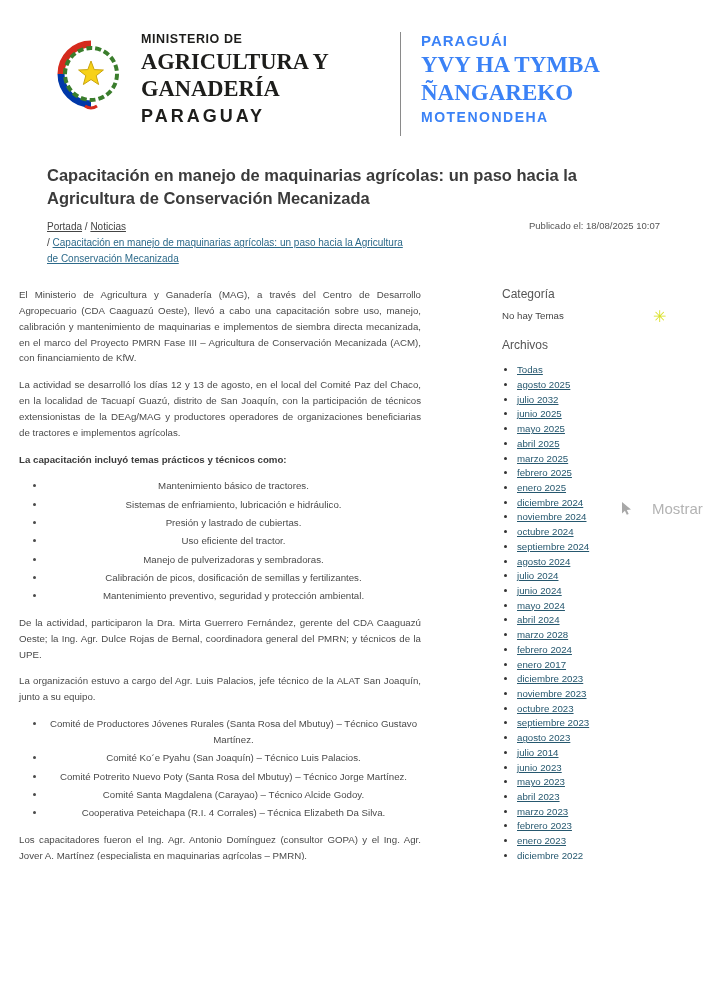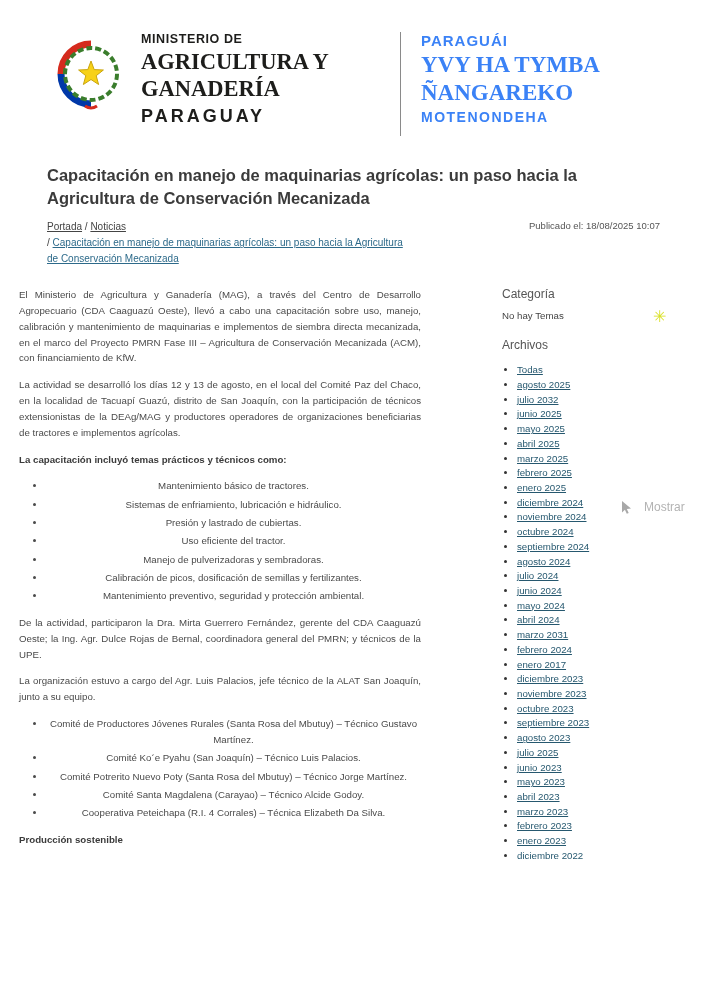--- a/index.html
+++ b/index.html
@@ -39,22 +39,22 @@
 
   aside{margin-left:81px;flex:1;font-size:9.7px;}
   .side-head{font-size:12px;color:#555;font-weight:400;margin:0 0 9px;}
   .side-head.archivos{margin:17px 0 12px;}
   .no-topics{font-size:9.7px;color:#444;margin:0;}
   .archive-list{list-style:disc;margin:0;padding-left:15px;color:#333;}
   .archive-list li{margin-bottom:2.9px;line-height:1.22;}
   .archive-list a{color:#26586f;text-decoration:underline;cursor:pointer;}
 
   
-  .tooltip{position:absolute;top:499px;left:618px;display:flex;align-items:center;gap:12px;
-           color:#b3b3b3;font-size:12px;background:rgba(255,255,255,.85);padding:1px 3px;}
+  .tooltip{position:absolute;top:499px;left:618px;display:flex;align-items:center;gap:20px;
+           color:#b3b3b3;font-size:15px;background:rgba(255,255,255,.85);padding:1px 3px;}
   .a11y-star{position:absolute;top:309px;left:653px;font-size:16px;color:#d9e026;cursor:pointer;line-height:1;}
 </style>
 </head>
 <body>
 
 <div class="page">
 
   <header>
     <div class="brand-left">
       <svg class="logo" viewBox="0 0 72 88" aria-hidden="true">
@@ -117,20 +117,21 @@
       <p>De la actividad, participaron la Dra. Mirta Guerrero Fernández, gerente del CDA Caaguazú Oeste; la Ing. Agr. Dulce Rojas de Bernal, coordinadora general del PMRN; y técnicos de la UPE.</p>
       <p>La organización estuvo a cargo del Agr. Luis Palacios, jefe técnico de la ALAT San Joaquín, junto a su equipo.</p>
       <ul>
 
       <li>Comité de Productores Jóvenes Rurales (Santa Rosa del Mbutuy) – Técnico Gustavo Martínez.</li>
           <li>Comité Ko´e Pyahu (San Joaquín) – Técnico Luis Palacios.</li>
           <li>Comité Potrerito Nuevo Poty (Santa Rosa del Mbutuy) – Técnico Jorge Martínez.</li>
           <li>Comité Santa Magdalena (Carayao) – Técnico Alcide Godoy.</li>
           <li>Cooperativa Peteichapa (R.I. 4 Corrales) – Técnica Elizabeth Da Silva.</li>
         </ul>
+      <p>Los capacitadores fueron el Ing. Agr. Antonio Domínguez (consultor GOPA) y el Ing. Agr. Jover A. Martínez (especialista en maquinarias agrícolas – PMRN).</p>
       <p class="bold-head">Producción sostenible</p>
     </article>
 
     <aside>
       <h3 class="side-head">Categoría</h3>
       <p class="no-topics">No hay Temas</p>
       <h3 class="side-head archivos">Archivos</h3>
       <ul class="archive-list">
 
       <li><a href="#">Todas</a></li>
@@ -144,29 +145,29 @@
           <li><a href="#">enero 2025</a></li>
           <li><a href="#">diciembre 2024</a></li>
           <li><a href="#">noviembre 2024</a></li>
           <li><a href="#">octubre 2024</a></li>
           <li><a href="#">septiembre 2024</a></li>
           <li><a href="#">agosto 2024</a></li>
           <li><a href="#">julio 2024</a></li>
           <li><a href="#">junio 2024</a></li>
           <li><a href="#">mayo 2024</a></li>
           <li><a href="#">abril 2024</a></li>
-          <li><a href="#">marzo 2031</a></li>
+          <li><a href="#">marzo 2028</a></li>
           <li><a href="#">febrero 2024</a></li>
           <li><a href="#">enero 2017</a></li>
           <li><a href="#">diciembre 2023</a></li>
           <li><a href="#">noviembre 2023</a></li>
           <li><a href="#">octubre 2023</a></li>
           <li><a href="#">septiembre 2023</a></li>
           <li><a href="#">agosto 2023</a></li>
-          <li><a href="#">julio 2025</a></li>
+          <li><a href="#">julio 2014</a></li>
           <li><a href="#">junio 2023</a></li>
           <li><a href="#">mayo 2023</a></li>
           <li><a href="#">abril 2023</a></li>
           <li><a href="#">marzo 2023</a></li>
           <li><a href="#">febrero 2023</a></li>
           <li><a href="#">enero 2023</a></li>
           <li><a href="#">diciembre 2022</a></li>
           <li><a href="#">noviembre 2022</a></li>
           <li><a href="#">octubre 2022</a></li>
           <li><a href="#">septiembre 2022</a></li>

